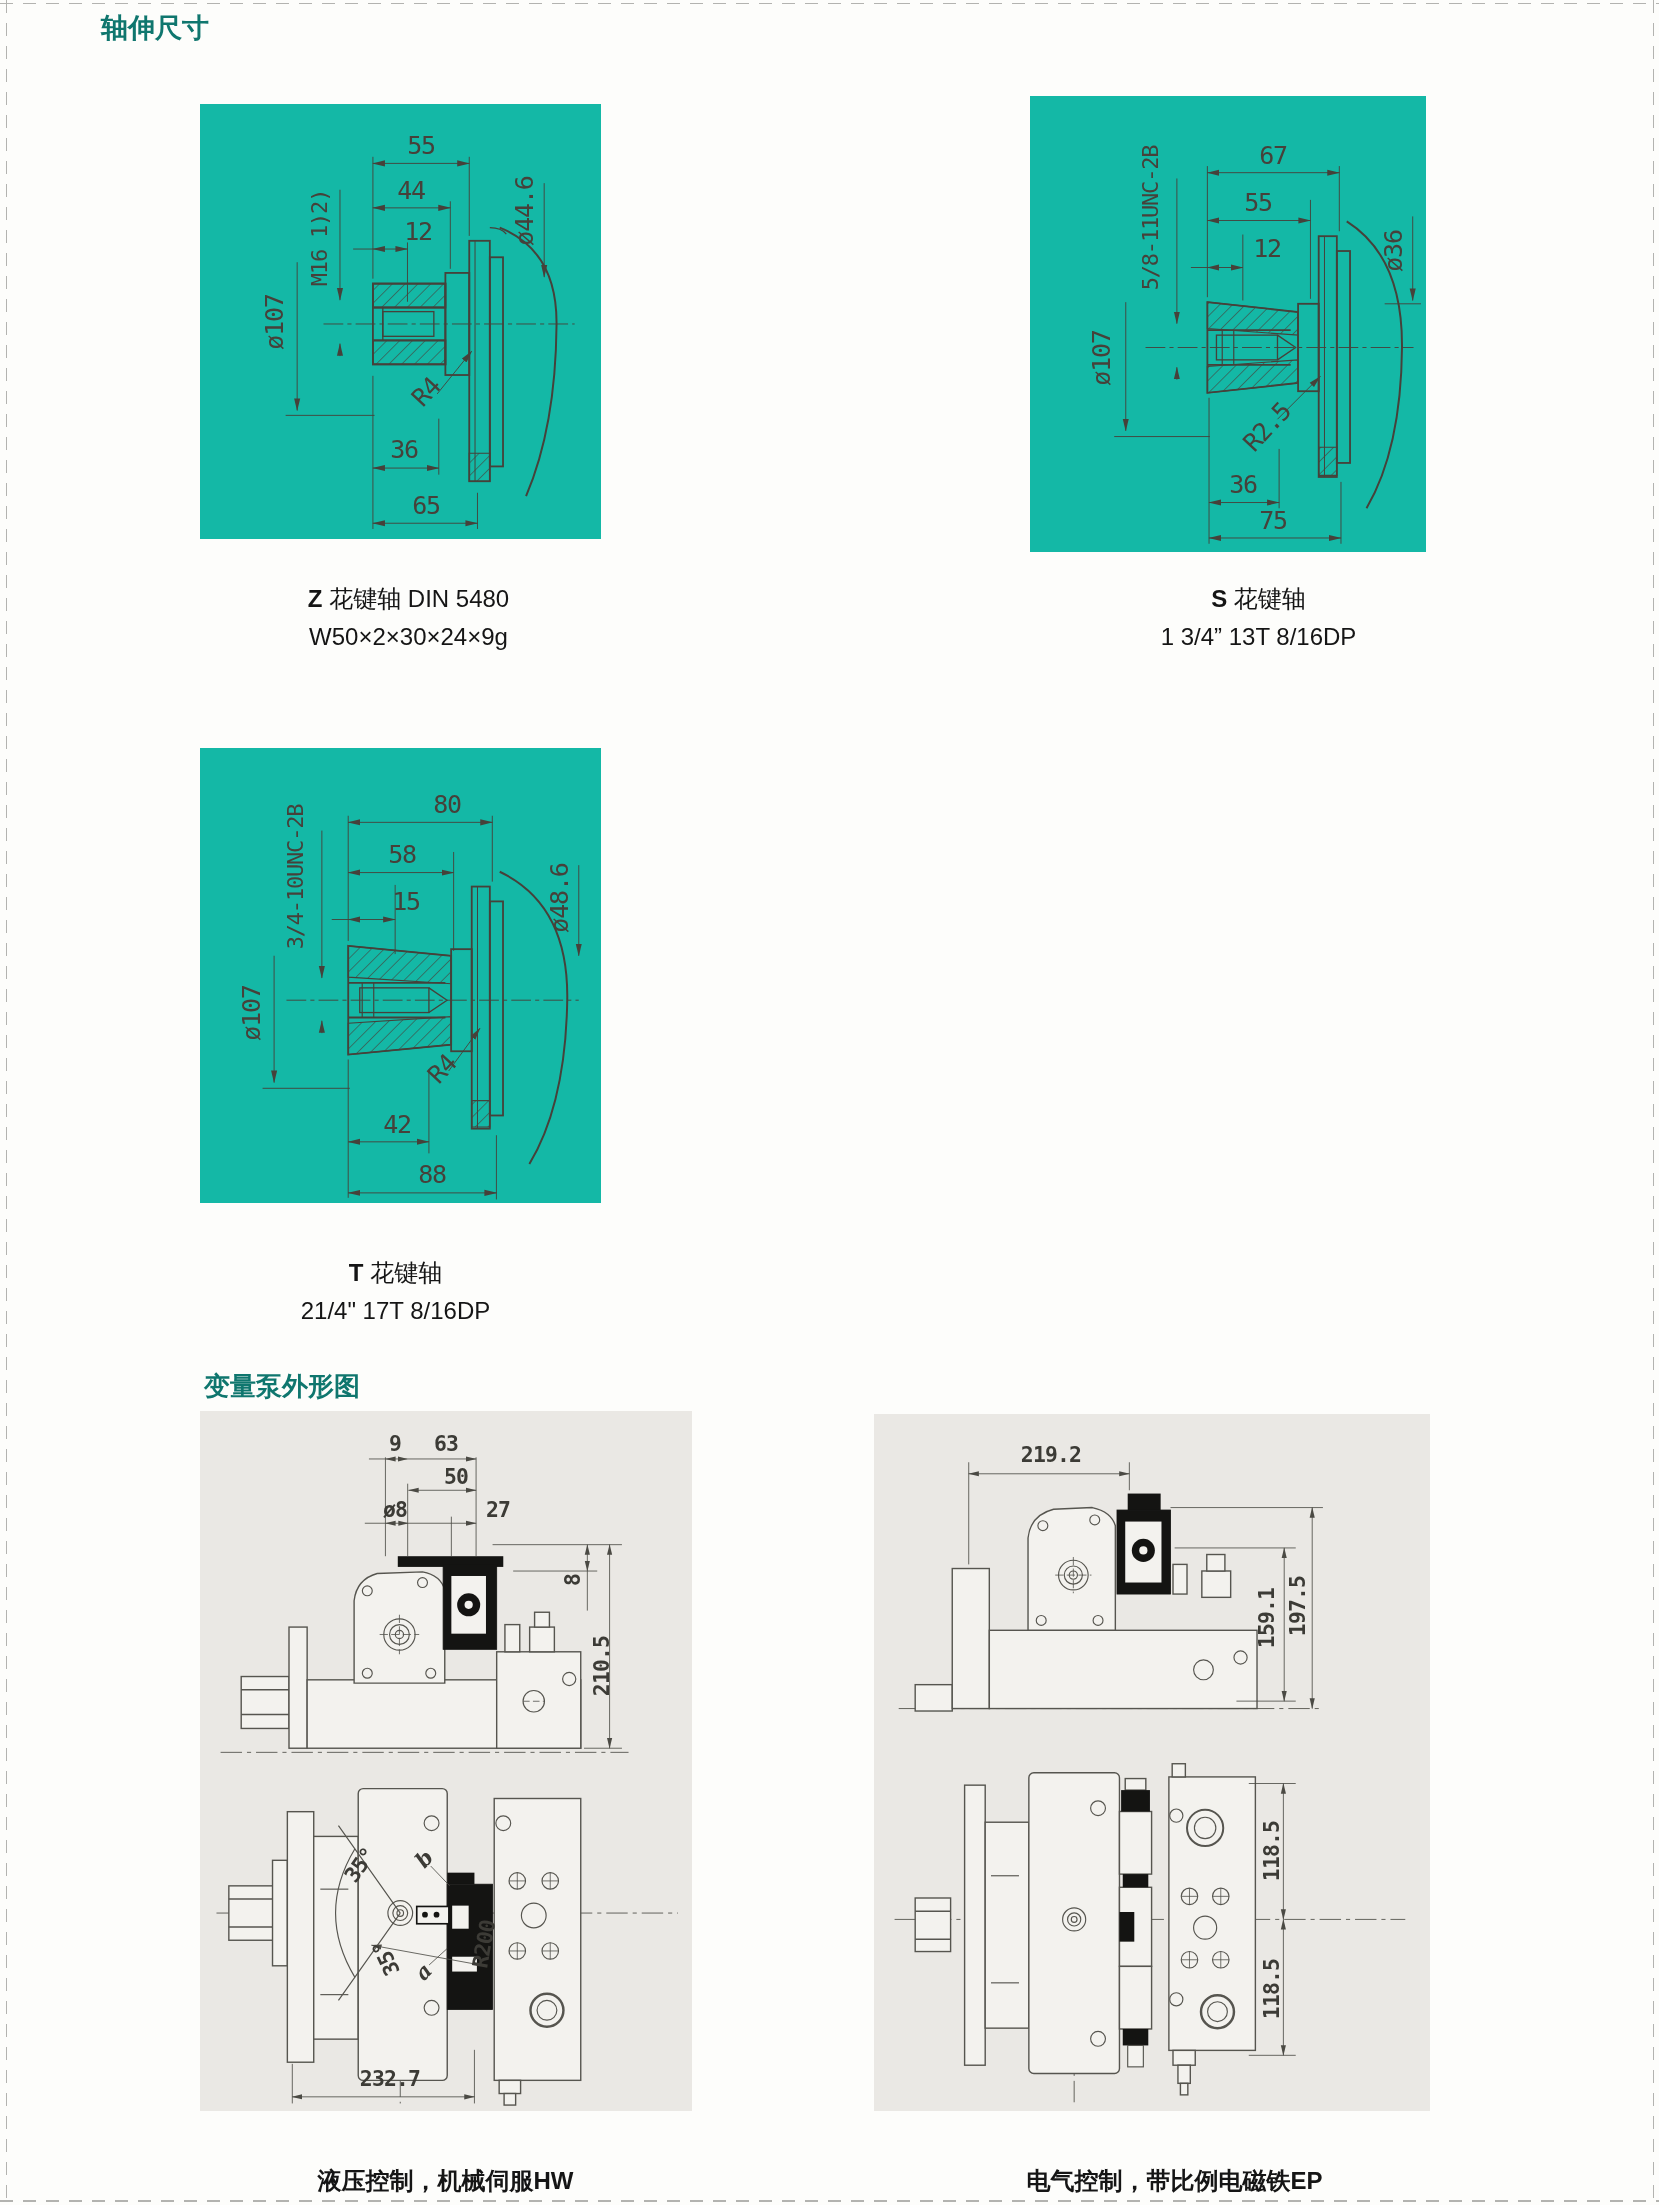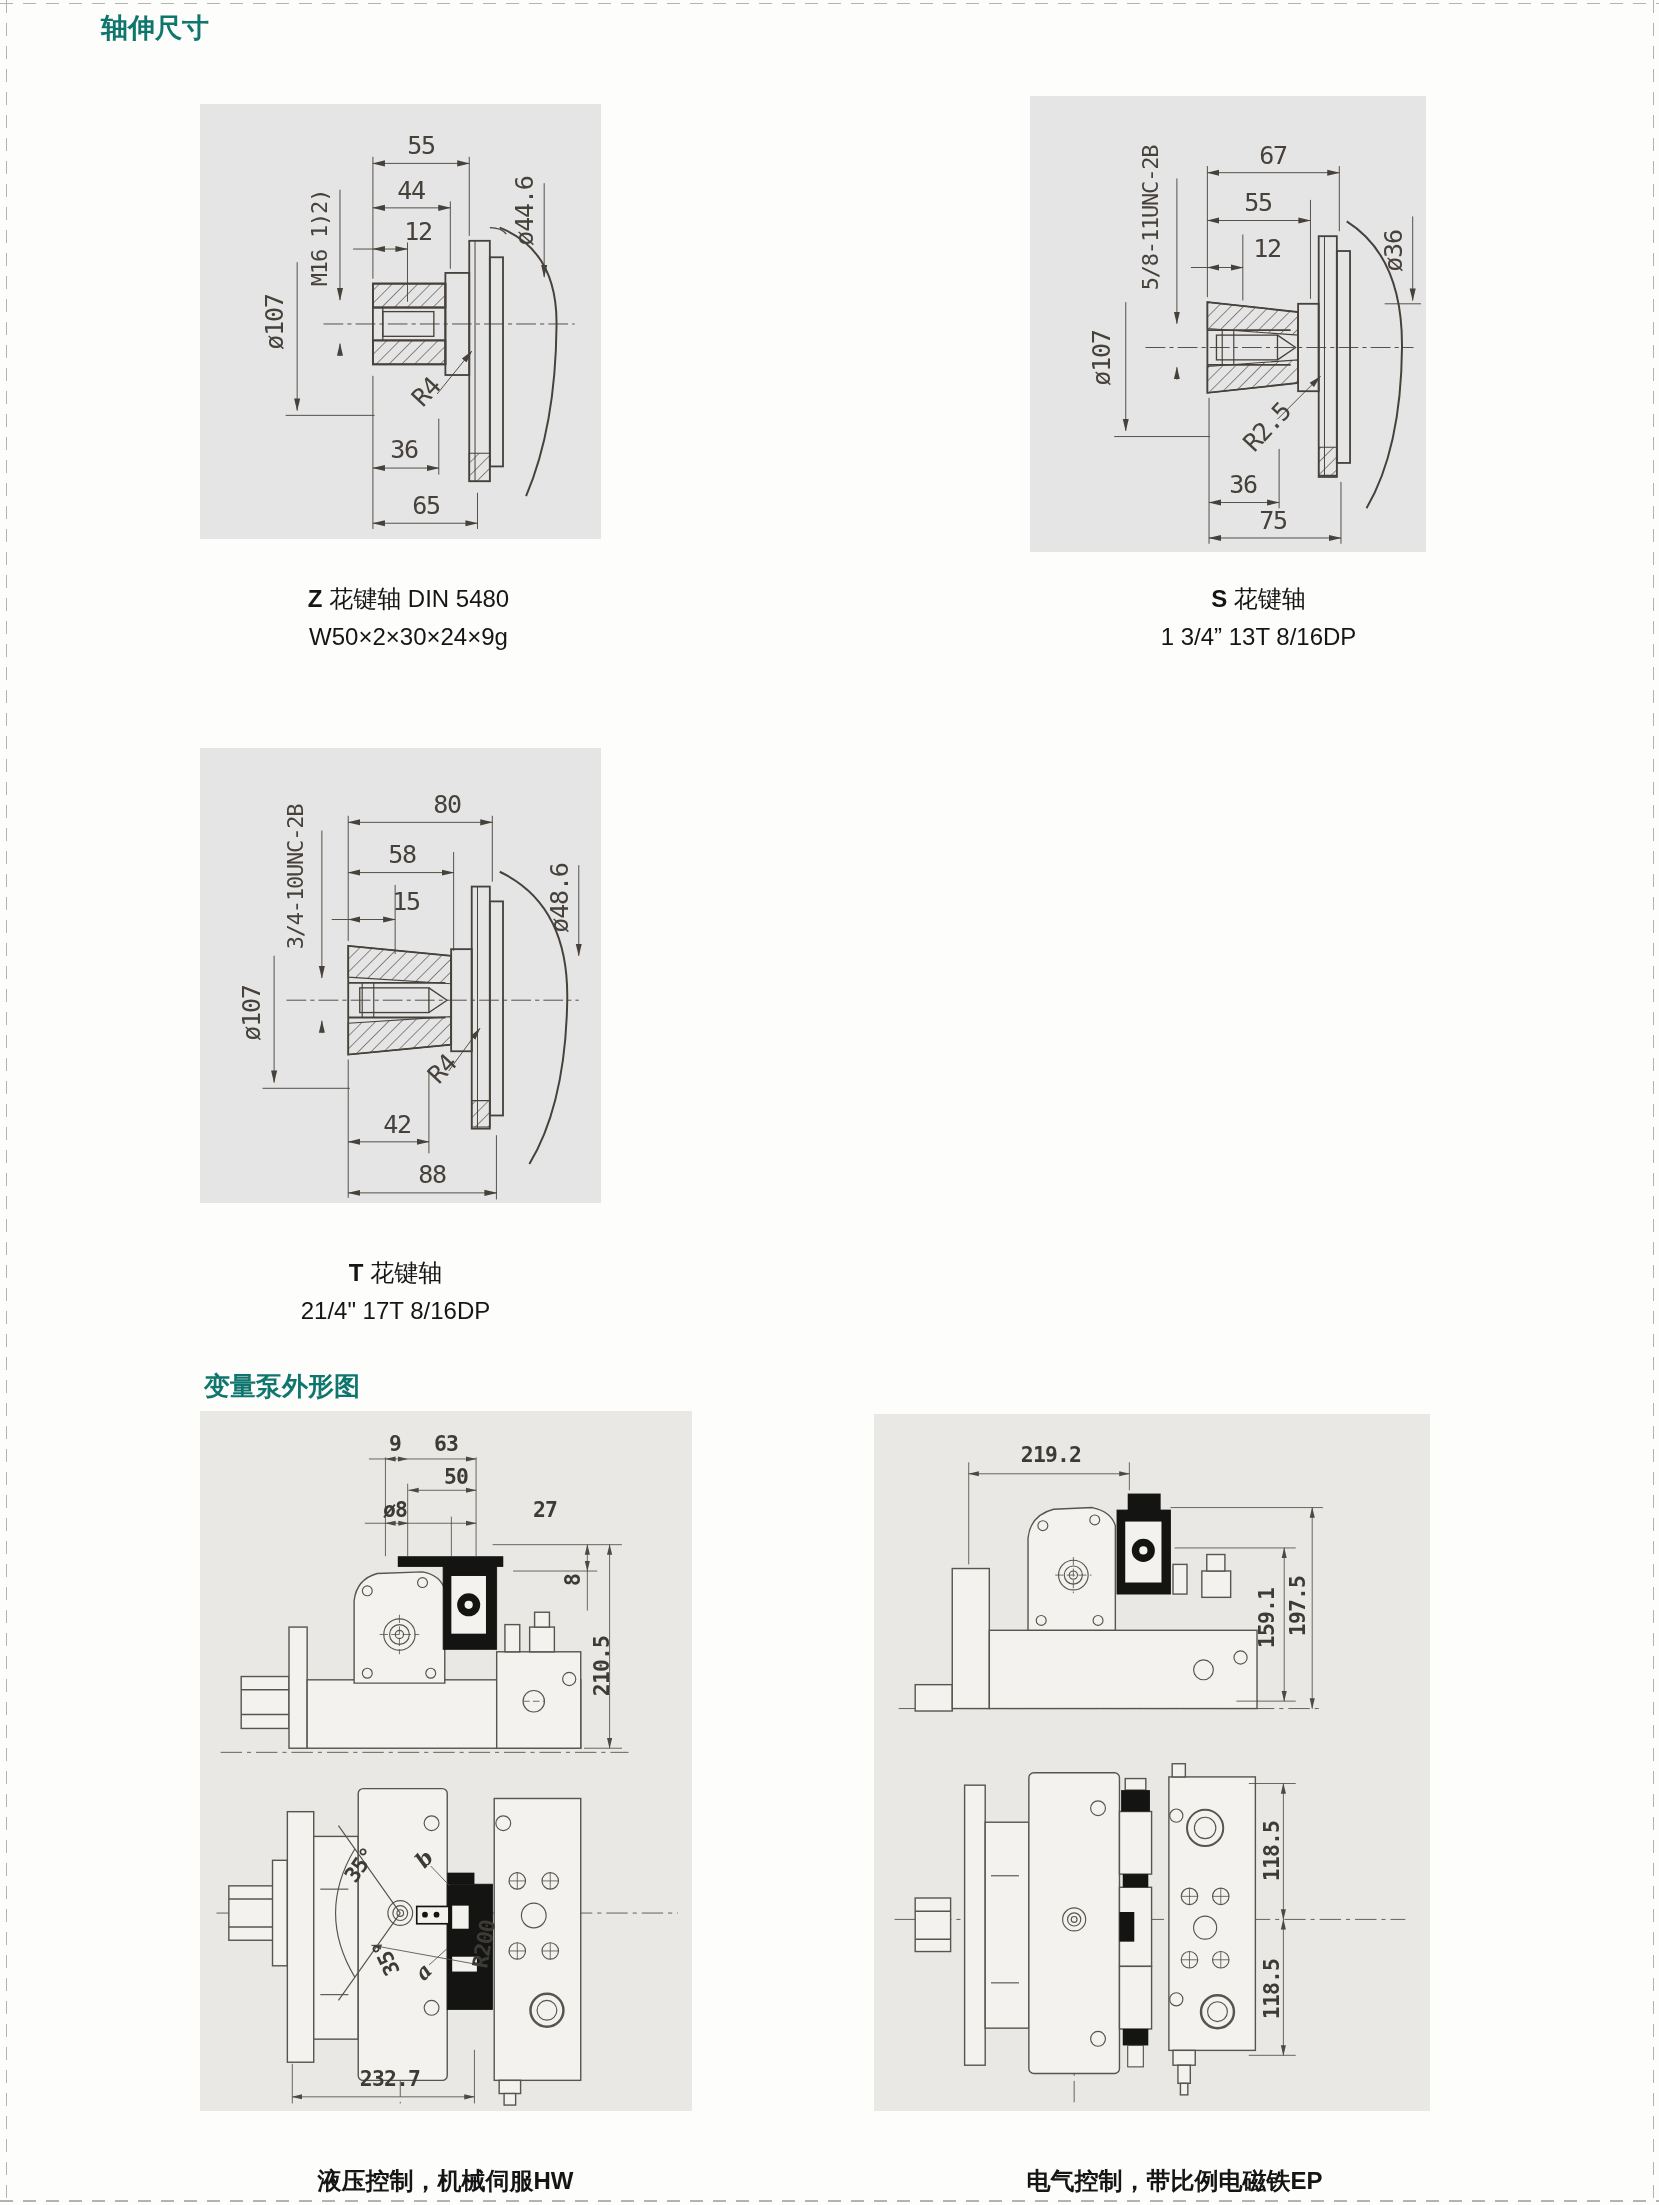--- a/index.html
+++ b/index.html
@@ -1,21 +1,21 @@
 <!DOCTYPE html>
 <html style="font-size:13px"><head>
 <meta charset="utf-8">
 <style>
   html,body{margin:0;padding:0;}
   body{width:1660px;height:2205px;position:relative;background:#fdfdfb;font-family:"Liberation Sans",sans-serif;overflow:hidden;}
   .pageborder{position:absolute;background:none;}
   .pb-v{width:1.6px;top:0;height:2205px;background:repeating-linear-gradient(to bottom,#b3b3b0 0 13px,transparent 13px 23px);}
   .pb-h{height:1.6px;left:0;width:1660px;background:repeating-linear-gradient(to right,#b3b3b0 0 13px,transparent 13px 23px);}
   .h-title{position:absolute;font-weight:700;font-size:27px;color:#0f766e;white-space:nowrap;}
-  .panel{position:absolute;background:#e5e5e5;}
+  .panel{position:absolute;background:#14b8a6;}
   .panel.pump{background:#eae8e4;}
   svg.art{position:absolute;left:0;top:0;width:100%;height:100%;display:block;}
   .dl{position:absolute;font-family:"DejaVu Sans Mono",monospace;font-size:25px;line-height:1;color:#46413a;letter-spacing:-1.2px;white-space:nowrap;transform:translate(-50%,-50%);}
   .dl.small{font-size:22px;}
   .pump .dl{font-size:21.4px;color:#3c3b36;font-weight:700;letter-spacing:-0.8px;}
   .pump .dl.pl{font-style:italic;font-family:"DejaVu Serif",serif;}
   .r90{transform:translate(-50%,-50%) rotate(-90deg);}
   .r47{transform:translate(-50%,-50%) rotate(-47deg);}
   .r55{transform:translate(-50%,-50%) rotate(-55deg);}
   .r115{transform:translate(-50%,-50%) rotate(-115deg);}
@@ -346,21 +346,21 @@
       <line x1="278" y1="672" x2="300" y2="652"></line>
       <line x1="112" y1="792" x2="112" y2="840"></line>
       <line x1="333" y1="775" x2="333" y2="840"></line>
       <line x1="112" y1="832" x2="333" y2="832" marker-start="url(#mh)" marker-end="url(#mh)"></line>
     </g>
   </svg>
   <span class="dl" style="left:195px;top:33px;">9</span>
   <span class="dl" style="left:246px;top:33px;">63</span>
   <span class="dl" style="left:256px;top:66px;">50</span>
   <span class="dl" style="left:195px;top:99px;">ø8</span>
-  <span class="dl" style="left:298px;top:99px;margin-left:47px;">27</span>
+  <span class="dl" style="left:298px;top:99px;">27</span>
   <span class="dl r90" style="left:373px;top:169px;">8</span>
   <span class="dl r90" style="left:402px;top:255px;">210.5</span>
   <span class="dl r55" style="left:160px;top:454px;">35°</span>
   <span class="dl r115" style="left:186px;top:547px;">35°</span>
   <span class="dl r80" style="left:284px;top:533px;">R200</span>
   <span class="dl pl r47" style="left:224px;top:448px;">b</span>
   <span class="dl pl r47" style="left:223px;top:561px;">a</span>
   <span class="dl" style="left:190px;top:668px;">232.7</span>
 </section>
 <div class="cap bold" style="left:264px;top:2125px;width:363px;">液压控制，机械伺服HW</div>

